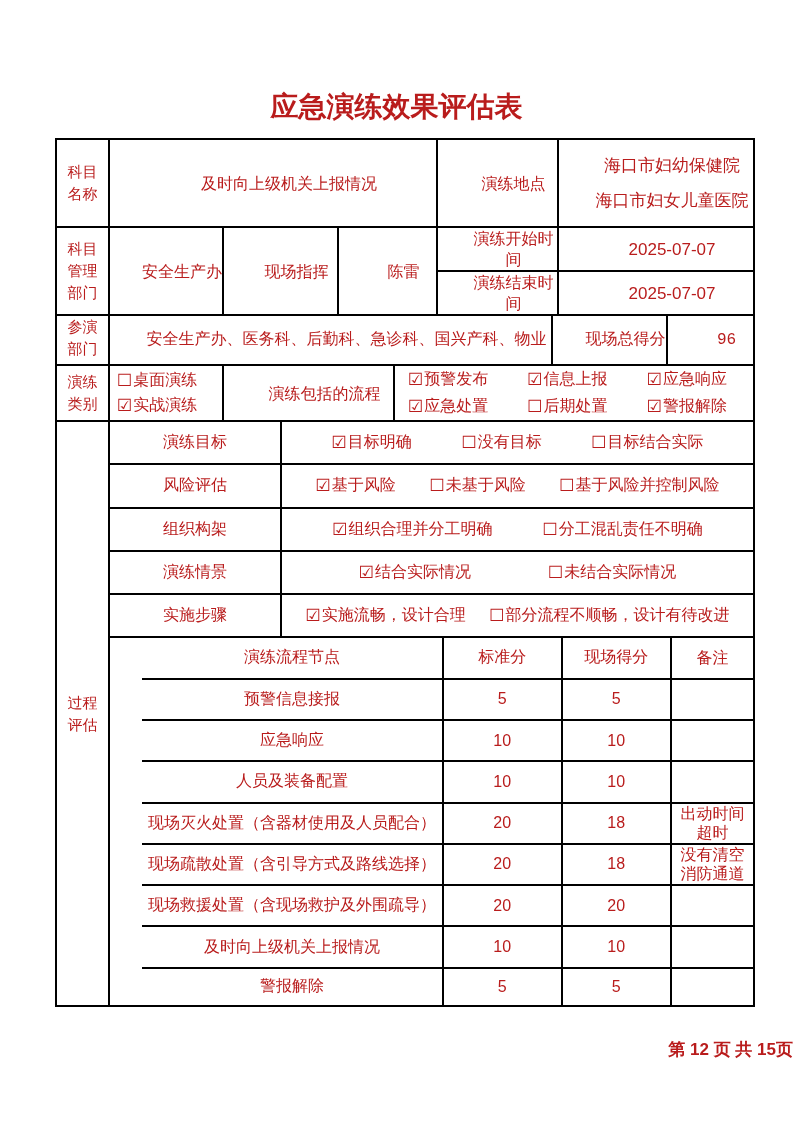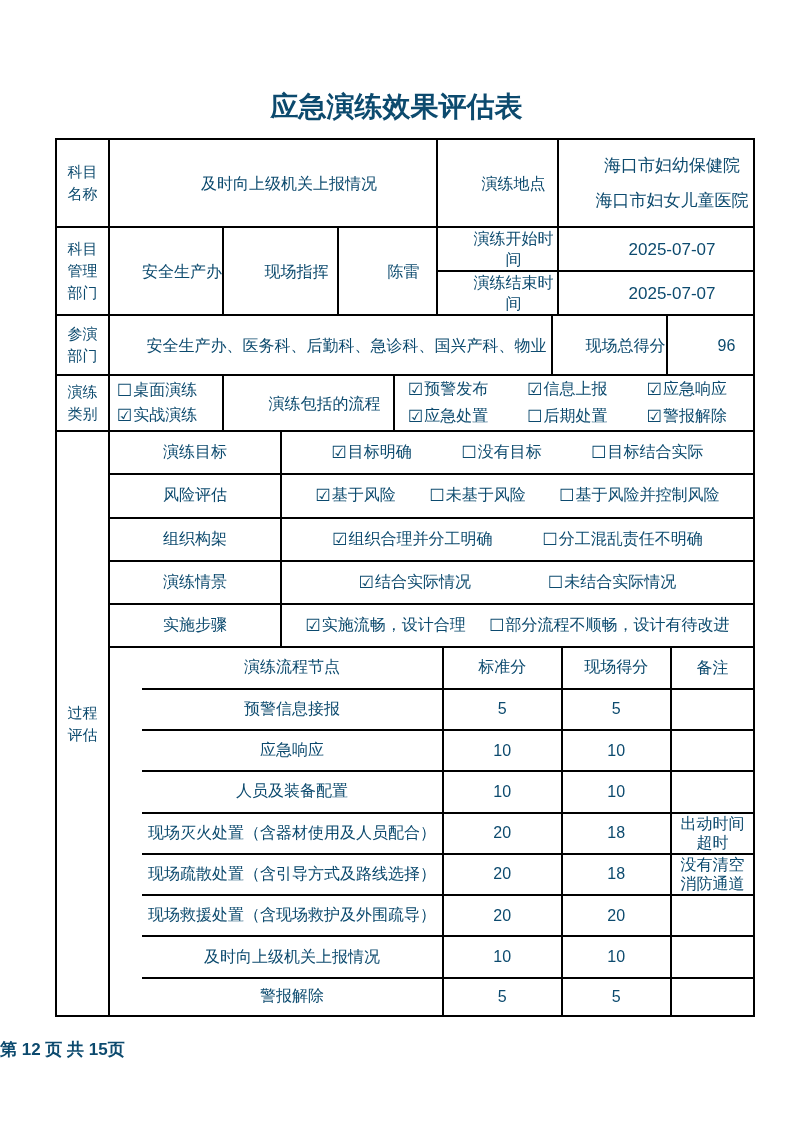--- a/index.html
+++ b/index.html
@@ -2,21 +2,21 @@
 <html><head>
 <meta charset="utf-8">
 <style>
   * { box-sizing: border-box; margin: 0; padding: 0; }
   html, body { background: #ffffff; }
   .page {
     position: relative;
     width: 793px;
     height: 1122px;
     background: #ffffff;
-    color: #0c4a6e;
+    color: #b91c1c;
     font-family: "Liberation Sans", "DejaVu Sans", sans-serif;
     overflow: hidden;
   }
   .title {
     position: absolute;
     top: 88px;
     left: 0;
     width: 100%;
     text-align: center;
     font-size: 28px;
@@ -44,21 +44,21 @@
   .td.end { border-right: none; }
   .vlabel {
     width: 53px;
     font-size: 15px;
     line-height: 22px;
     padding: 0 6px;
     word-break: break-all;
   }
   .r1 { height: 88px; }
   .r2 { height: 88px; }
-  .r3 { height: 60px; }
+  .r3 { height: 50px; font-family: Liberation Mono, monospace; }
   .r4 { height: 56px; }
   .w328 { width: 328px; }
   .w121 { width: 121px; }
   .w194 { width: 194px; }
   .w114 { width: 114px; }
   .w115 { width: 115px; }
   .w99  { width: 99px;  }
   .w443 { width: 443px; }
   .w85  { width: 85px;  }
   .w171 { width: 171px; }
@@ -98,21 +98,21 @@
   .c1 { width: 318px; border-right: 2px solid #000; }
   .c2 { width: 125px; border-right: 2px solid #000; }
   .c3 { width: 115px; border-right: 2px solid #000; }
   .c4 { width: 85px; font-size: 15px; line-height: 19px; padding: 0 6px; word-break: break-all; }
   .cell { display: flex; align-items: center; justify-content: center; text-align: center; font-size: 16px; }
   .footer {
     position: absolute;
     top: 1038px;
     left: 0;
     width: 100%;
-    text-align: left;
+    text-align: right;
     font-size: 17px;
     font-weight: bold;
   }
 </style>
 </head>
 <body>
 
 <div class="page">
 
   <div class="title">应急演练效果评估表</div>

